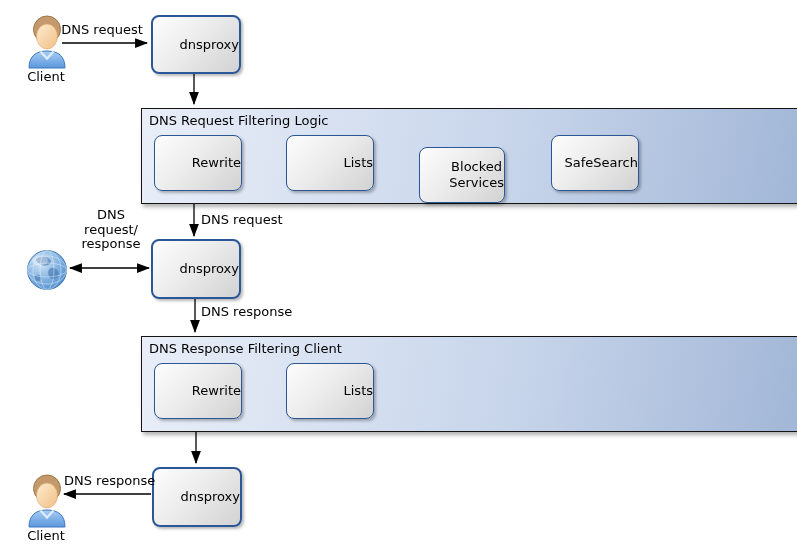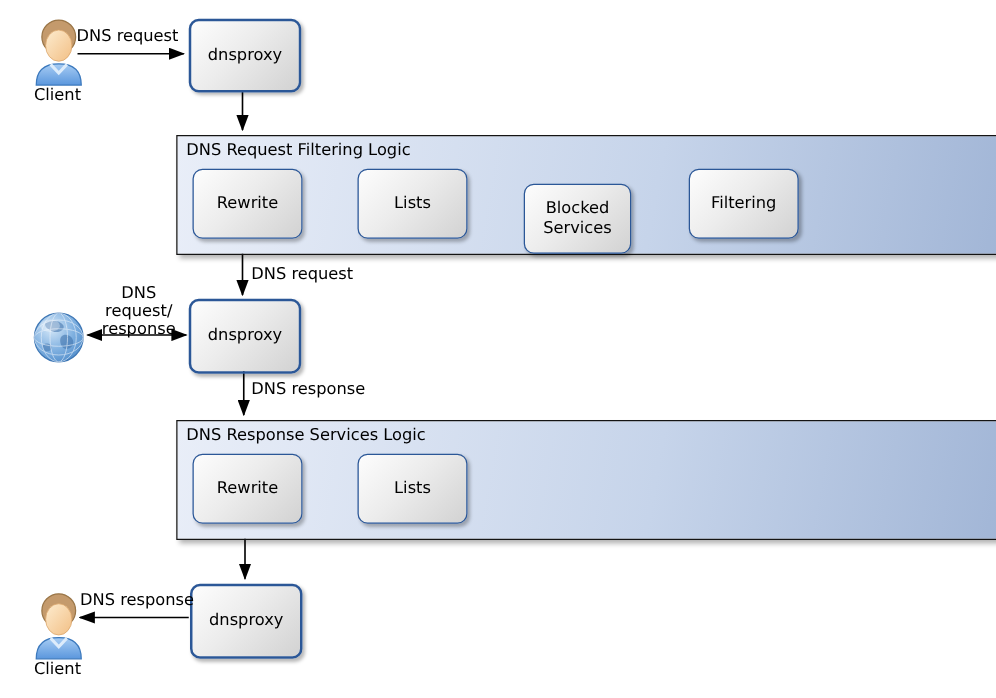--- a/index.html
+++ b/index.html
@@ -7,21 +7,21 @@
     position:relative;width:797px;height:558px;background:#fff;
     font-family:"DejaVu Sans","Liberation Sans",sans-serif;
     font-size:13px;color:#000;overflow:hidden;
   }
   
   .procbox{
     position:absolute;
     background:linear-gradient(135deg,#fdfdfd 0%,#ececec 45%,#d2d2d2 100%);
     border:2px solid #2b5797;border-radius:8px;
     box-shadow:2px 2px 3px rgba(0,0,0,0.28);
-    display:flex;align-items:center;justify-content:center;
+    display:flex;align-items:center;justify-content:flex-end;
     text-align:center;white-space:pre-line;line-height:1.2;
   }
   .step{border-width:1.6px;}
   
   .container{
     position:absolute;
     background:linear-gradient(100deg,#e9eef8 0%,#c6d4ea 55%,#9db2d4 100%);
     border:1.6px solid #141414;
     box-shadow:2px 3px 4px rgba(0,0,0,0.30);
     padding-left:48px;
@@ -100,21 +100,21 @@
       <span>Rewrite</span>
     </div>
     <div class="procbox step" style="left:144px;top:26px;width:86px;height:54px">
       <span>Lists</span>
     </div>
     <div class="procbox step" style="left:277px;top:38px;width:84px;height:54px">
       <span>Blocked
 Services</span>
     </div>
     <div class="procbox step" style="left:409px;top:26px;width:86px;height:54px">
-      <span>Filtering</span>
+      <span>SafeSearch</span>
     </div>
   </div>
 
   <div class="lbl" style="left:201px;top:213px">DNS request</div>
 
   <div class="icon" style="left:26px;top:249px;width:42px;height:42px">
     <svg width="42" height="42" viewBox="0 0 42 42">
       <defs>
         <radialGradient id="gcore" cx="0.35" cy="0.3" r="0.85">
           <stop offset="0" stop-color="#d6e8f8"></stop>
@@ -128,31 +128,31 @@
       <path d="M10,26 C13,25 16,27 15,30 C14,33 9.5,32.5 8.5,30 C7.8,28 8,26.6 10,26 Z" fill="#3a6ea8" opacity="0.5"></path>
       <g stroke="#eaf2fb" stroke-width="0.8" fill="none" opacity="0.6">
         <ellipse cx="21" cy="21" rx="7" ry="19.5"></ellipse>
         <ellipse cx="21" cy="21" rx="14" ry="19.5"></ellipse>
         <ellipse cx="21" cy="21" rx="19.5" ry="7"></ellipse>
         <ellipse cx="21" cy="21" rx="19.5" ry="14"></ellipse>
       </g>
       <ellipse cx="14" cy="11.5" rx="8" ry="5" fill="#ffffff" opacity="0.3"></ellipse>
     </svg>
   </div>
-  <div class="lbl center" style="left:72px;top:228px;width:78px">DNS
+  <div class="lbl center" style="left:72px;top:208px;width:78px">DNS
 request/
 response</div>
 
   <div class="procbox" style="left:151px;top:239px;width:86px;height:56px">
     <span>dnsproxy</span>
   </div>
   <div class="lbl" style="left:201px;top:305px">DNS response</div>
 
   <div class="container" style="left:141px;top:336px;width:646px;height:94px">
-    <div class="container-title">DNS Response Services Logic</div>
+    <div class="container-title">DNS Response Filtering Client</div>
     <div class="procbox step" style="left:12px;top:26px;width:86px;height:54px">
       <span>Rewrite</span>
     </div>
     <div class="procbox step" style="left:144px;top:26px;width:86px;height:54px">
       <span>Lists</span>
     </div>
   </div>
 
   <div class="procbox" style="left:152px;top:467px;width:86px;height:56px">
     <span>dnsproxy</span>

